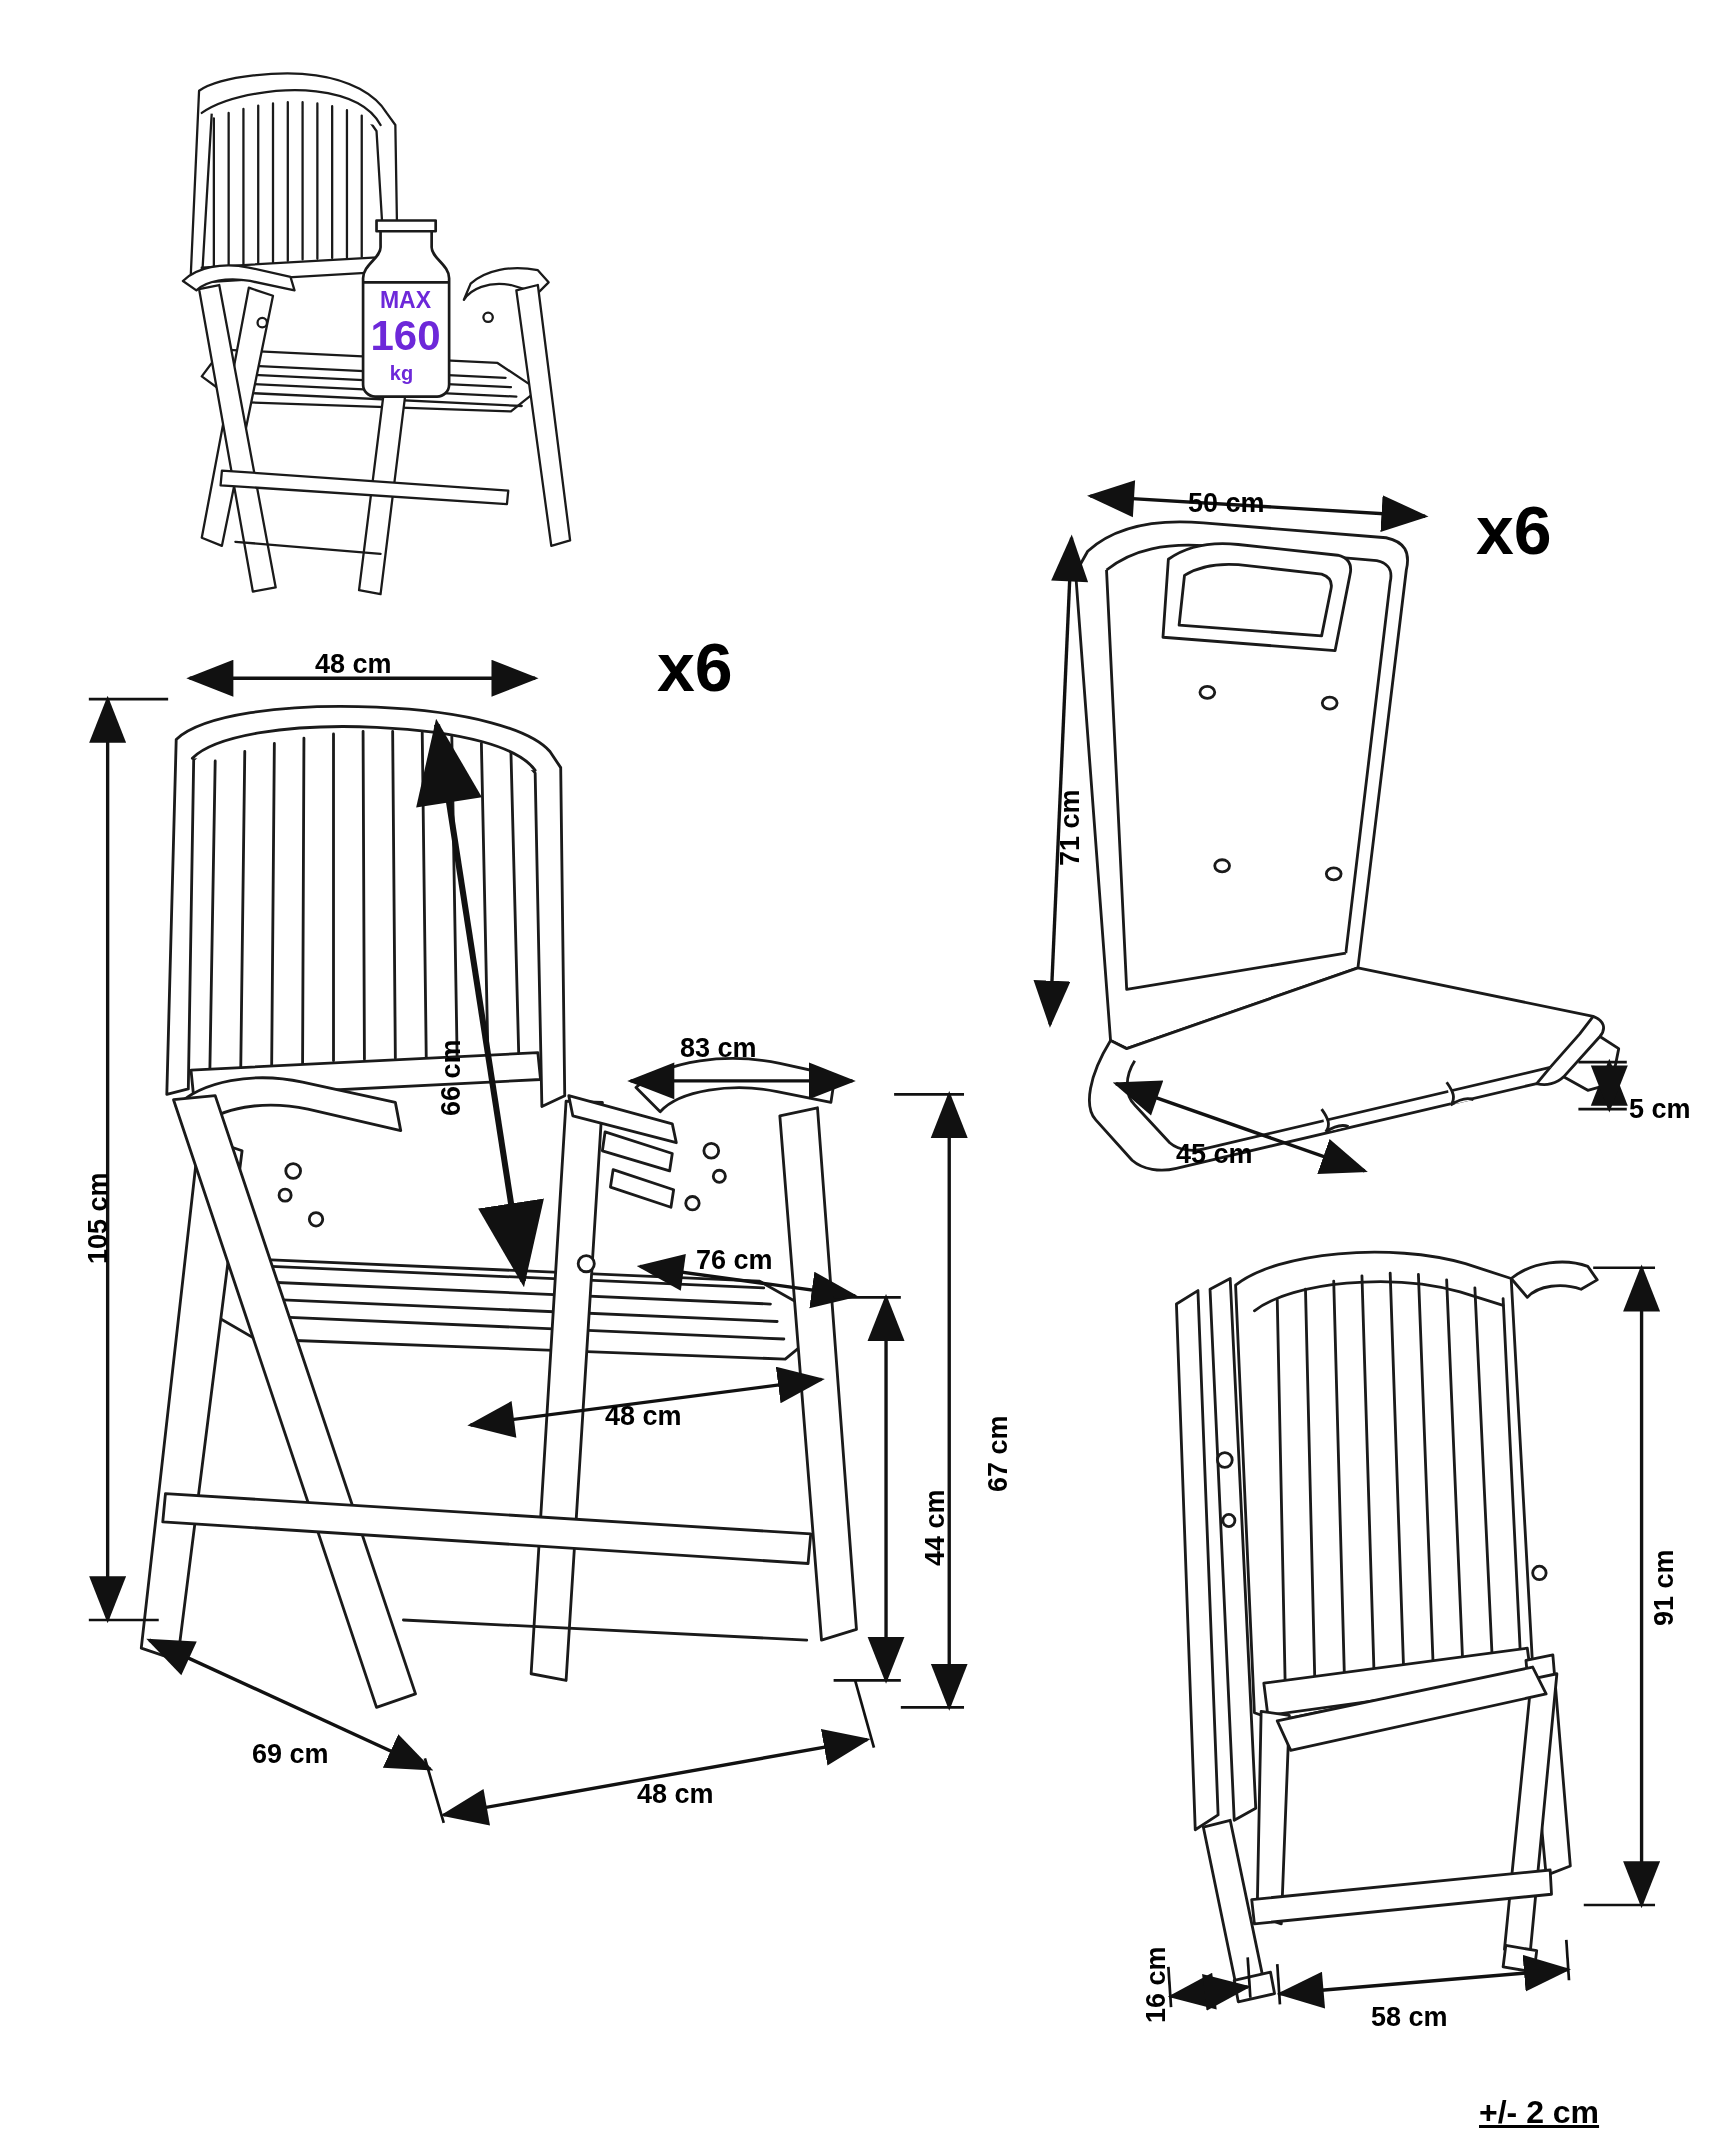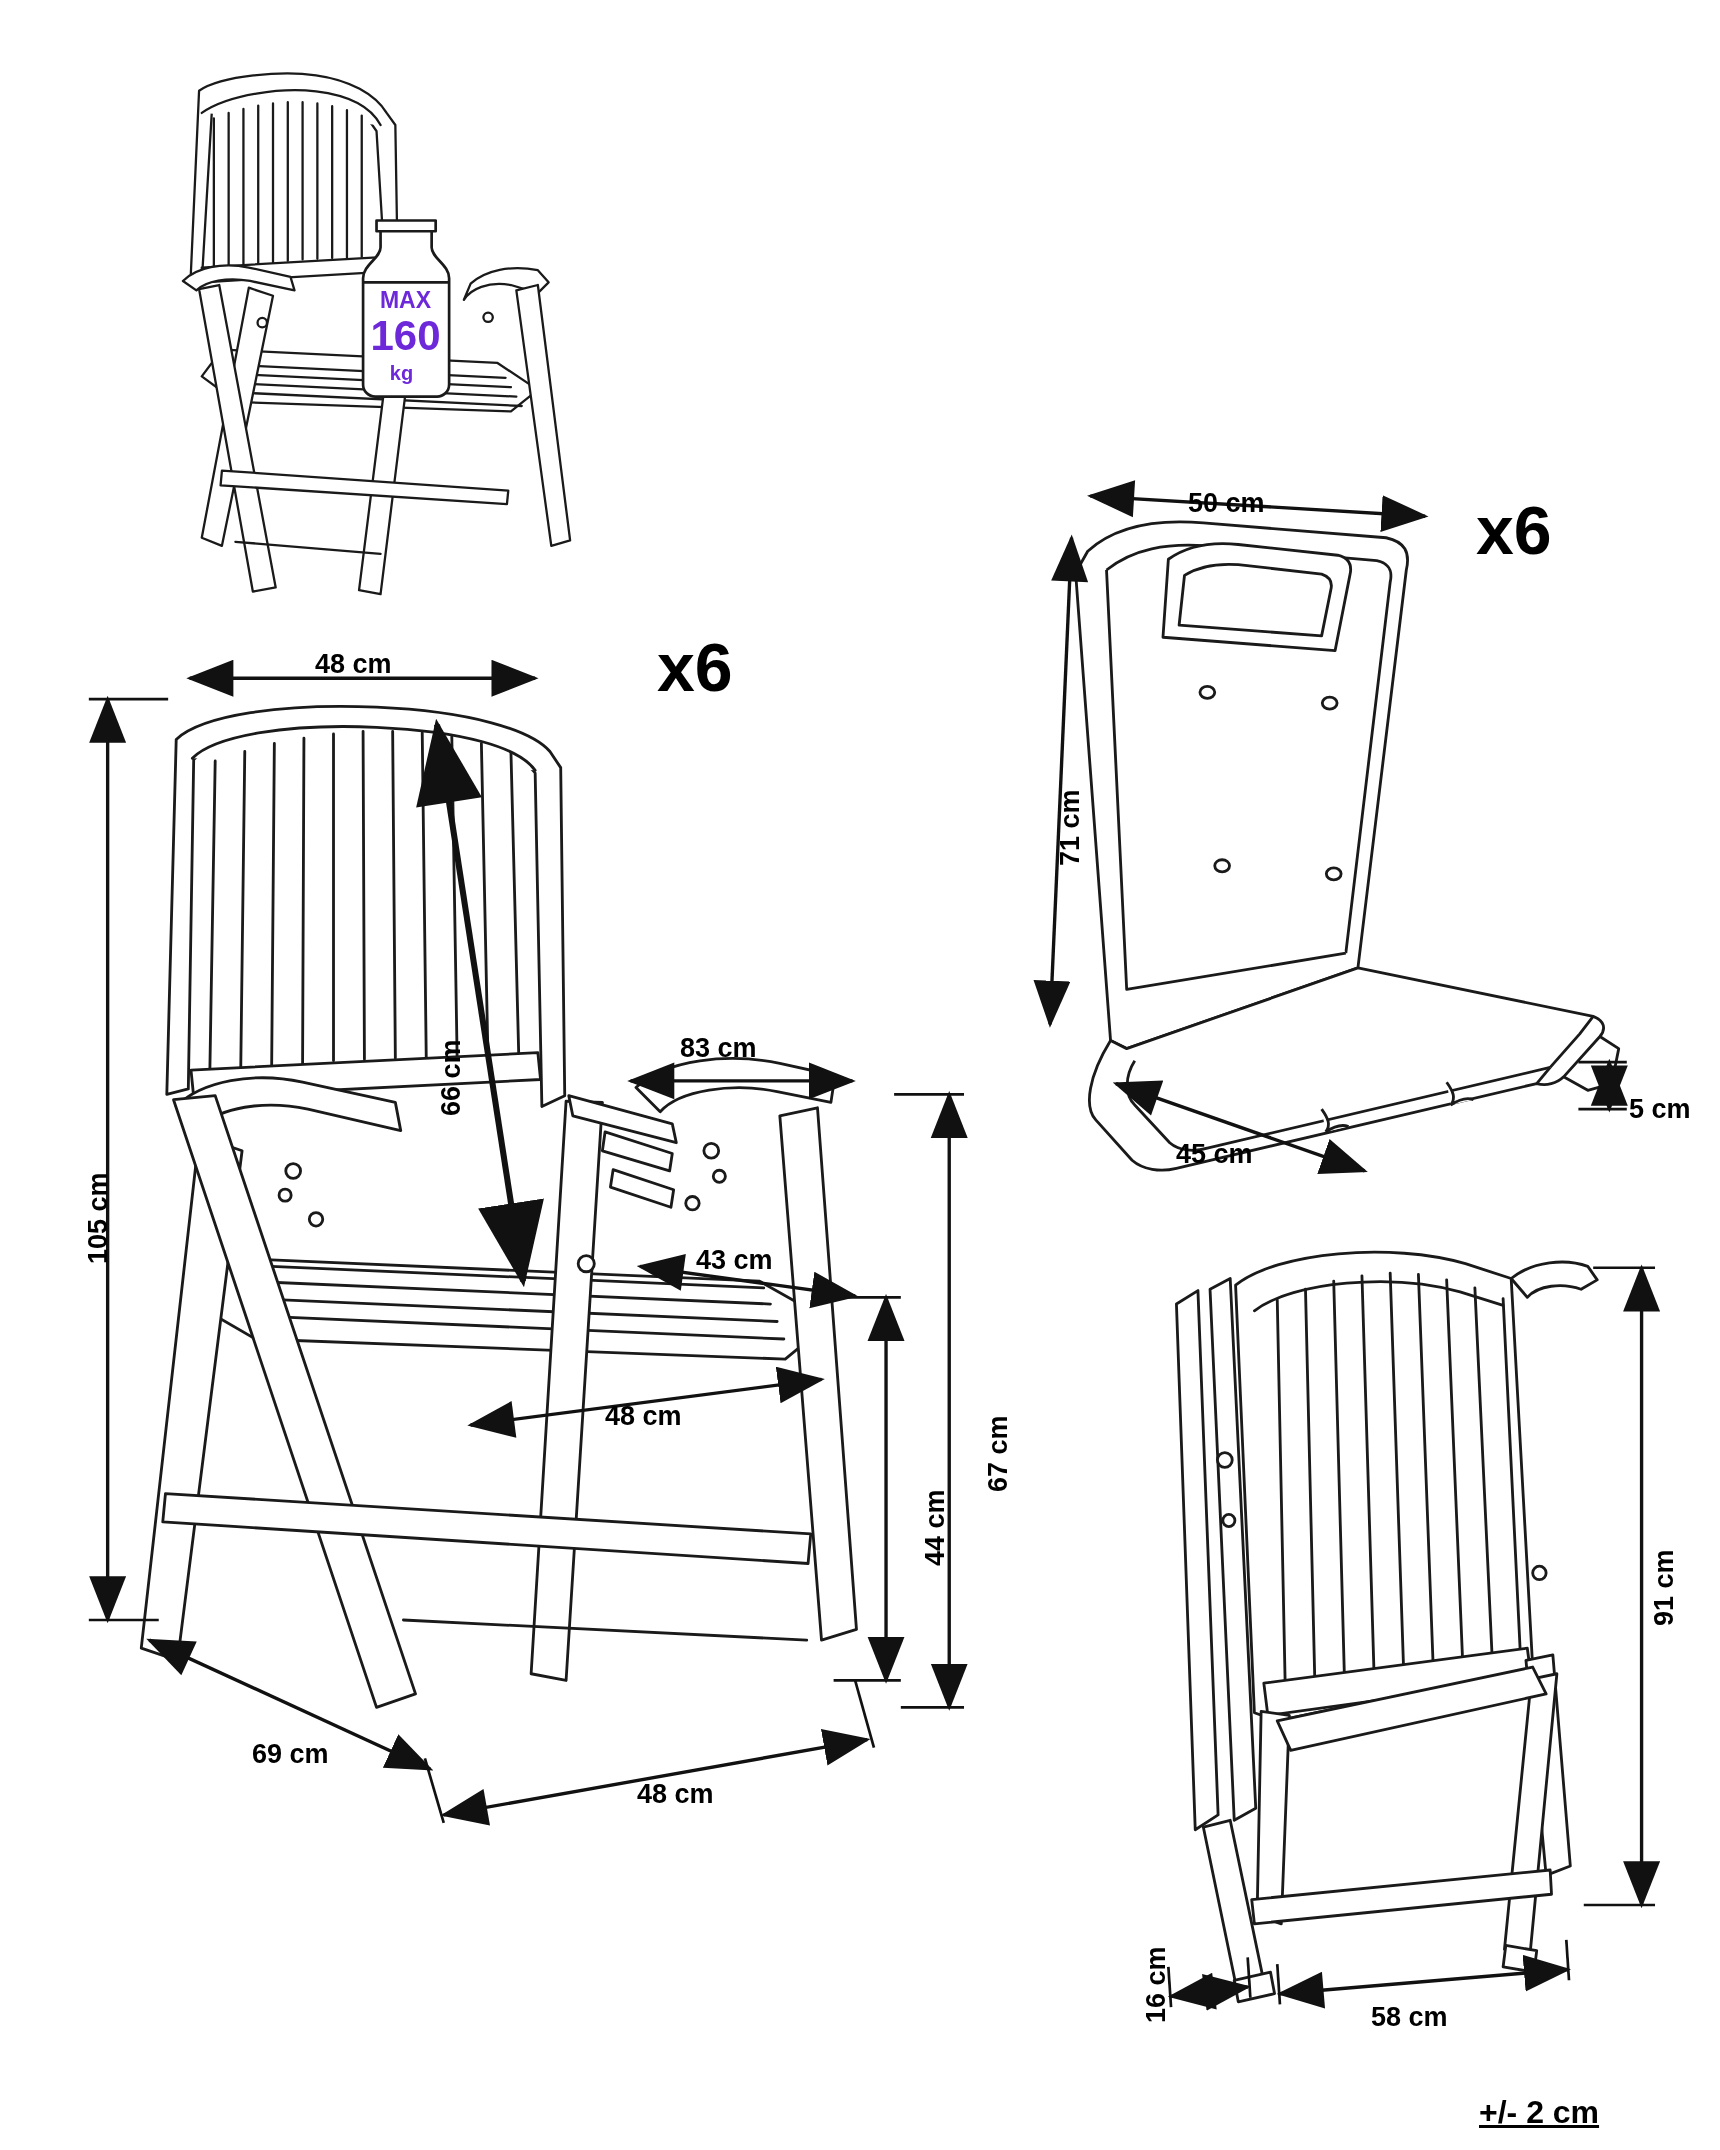--- a/index.html
+++ b/index.html
@@ -276,21 +276,21 @@
   <div class="lbl mult" style="left:1476px; top:496px;">x6</div>
 
   <div class="lbl dim" style="left:315px; top:651px;">48 cm</div>
 
   <div class="lbl dim rot90" style="left:85px; top:1264px;">105 cm</div>
 
   <div class="lbl dim rot90" style="left:438px; top:1116px;">66 cm</div>
 
   <div class="lbl dim" style="left:680px; top:1035px;">83 cm</div>
 
-  <div class="lbl dim" style="left:696px; top:1247px;">43 cm</div>
+  <div class="lbl dim" style="left:696px; top:1247px;">76 cm</div>
 
   <div class="lbl dim" style="left:605px; top:1403px;">48 cm</div>
 
   <div class="lbl dim rot90" style="left:922px; top:1566px;">44 cm</div>
 
   <div class="lbl dim rot90" style="left:985px; top:1492px;">67 cm</div>
 
   <div class="lbl dim" style="left:252px; top:1741px;">69 cm</div>
 
   <div class="lbl dim" style="left:637px; top:1781px;">48 cm</div>

